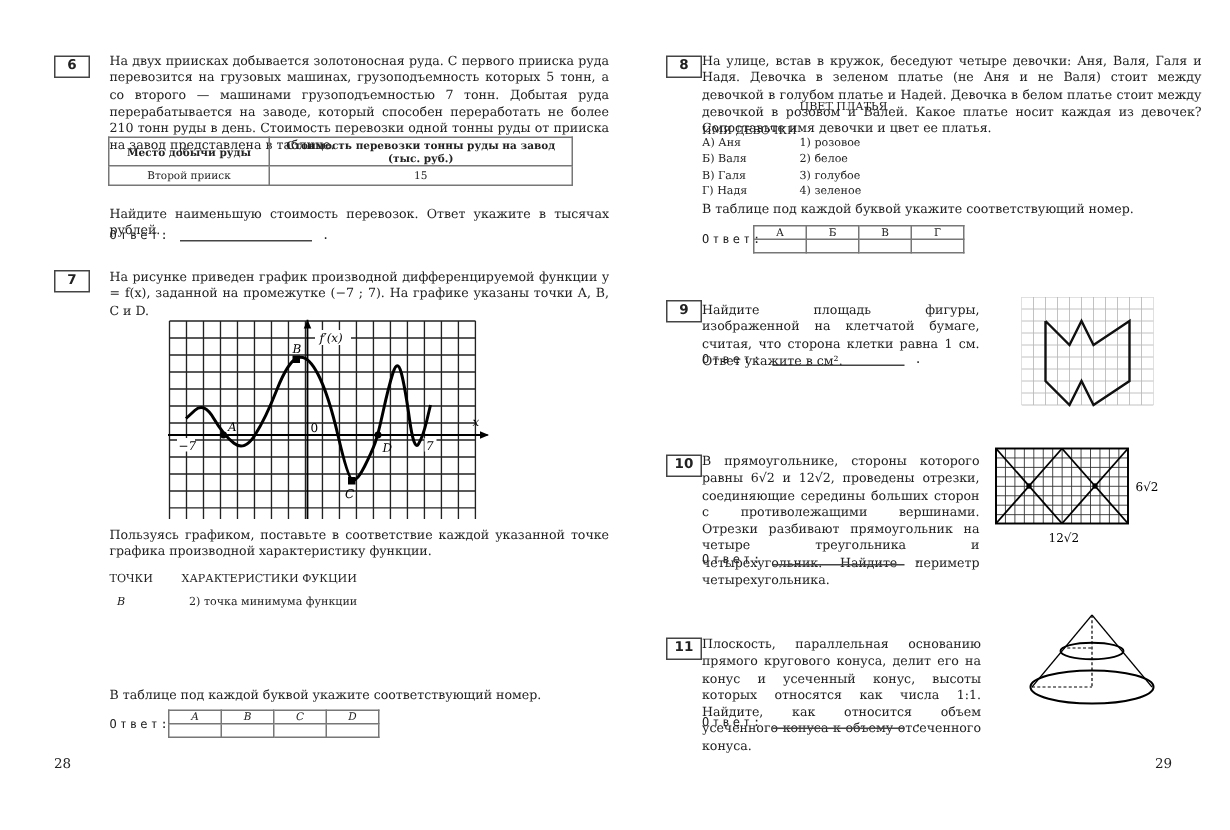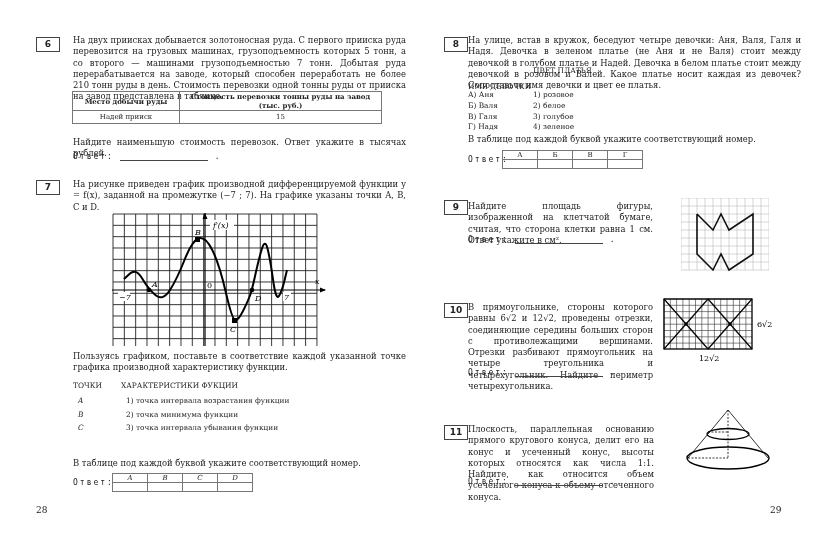--- a/index.html
+++ b/index.html
@@ -23,21 +23,21 @@
 <div class="numbox" style="left:36px;top:37px;">6</div>
 <div class="abs txt" style="left:73px;top:35px;width:333px;">На двух приисках добывается золотоносная руда. С первого прииска руда перевозится на грузовых машинах, грузоподъемность которых 5 тонн, а со второго — машинами грузоподъемностью 7 тонн. Добытая руда перерабатывается на заводе, который способен переработать не более 210 тонн руды в день. Стоимость перевозки одной тонны руды от прииска на завод представлена в таблице.</div>
 
 <table class="t6 abs" style="left:72px;top:91px;width:310px;">
   <tbody>
       <tr>
         <th style="width:100px">Место добычи руды</th>
         <th>Стоимость перевозки тонны руды на завод (тыс. руб.)</th>
       </tr>
   <tr>
-        <td>Надей прииск</td>
+        <td>Второй прииск</td>
         <td>15</td>
       </tr>
 </tbody>
   </table>
 <div class="abs txt" style="left:73px;top:137px;width:333px;">Найдите наименьшую стоимость перевозок. Ответ укажите в тысячах рублей.</div>
 <div class="abs answer" style="left:73px;top:151px;"><span>Ответ:</span><span class="aline"></span> <span>.</span></div>
 
 <div class="numbox" style="left:36px;top:180px;">7</div>
 <div class="abs txt" style="left:73px;top:179px;width:333px;">На рисунке приведен график производной дифференцируемой функции y = f(x), заданной на промежутке (−7 ; 7). На графике указаны точки A, B, C и D.</div>
 
@@ -95,23 +95,21 @@
   <rect x="120" y="105" width="5" height="5" fill="#000"></rect>
   <text x="118" y="119" font-size="8" font-style="italic" font-family="DejaVu Serif, serif">C</text>
   <circle cx="140" cy="77" r="2.3" fill="#000"></circle>
   <text x="143" y="88" font-size="8" font-style="italic" font-family="DejaVu Serif, serif">D</text>
 </svg>
 
 <div class="abs txt" style="left:73px;top:351px;width:333px;">Пользуясь графиком, поставьте в соответствие каждой указанной точке графика производной характеристику функции.</div>
 <div class="abs list" style="left:73px;top:379px;text-align:right;">ТОЧКИ</div>
 <div class="abs list" style="left:121px;top:379px;">ХАРАКТЕРИСТИКИ ФУКЦИИ</div>
 <div id="t7list" class="abs list" style="left:73px;top:394px;width:330px;">
-    <div><span style="display:inline-block;width:48px;padding-left:5px;font-style:italic">A</span><span>1)  точка интервала возрастания функции</span></div>
     <div><span style="display:inline-block;width:48px;padding-left:5px;font-style:italic">B</span><span>2)  точка минимума функции</span></div>
-    <div><span style="display:inline-block;width:48px;padding-left:5px;font-style:italic">C</span><span>3)  точка интервала убывания функции</span></div>
   </div>
 
 <div class="abs txt" style="left:73px;top:458px;width:333px;">В таблице под каждой буквой укажите соответствующий номер.</div>
 <div class="abs answer" style="left:73px;top:478px;">Ответ:</div>
 <table class="ans abs" style="left:112px;top:473px;">
   <tbody>
       <tr>
         <td>A</td>
         <td>B</td>
         <td>C</td>

